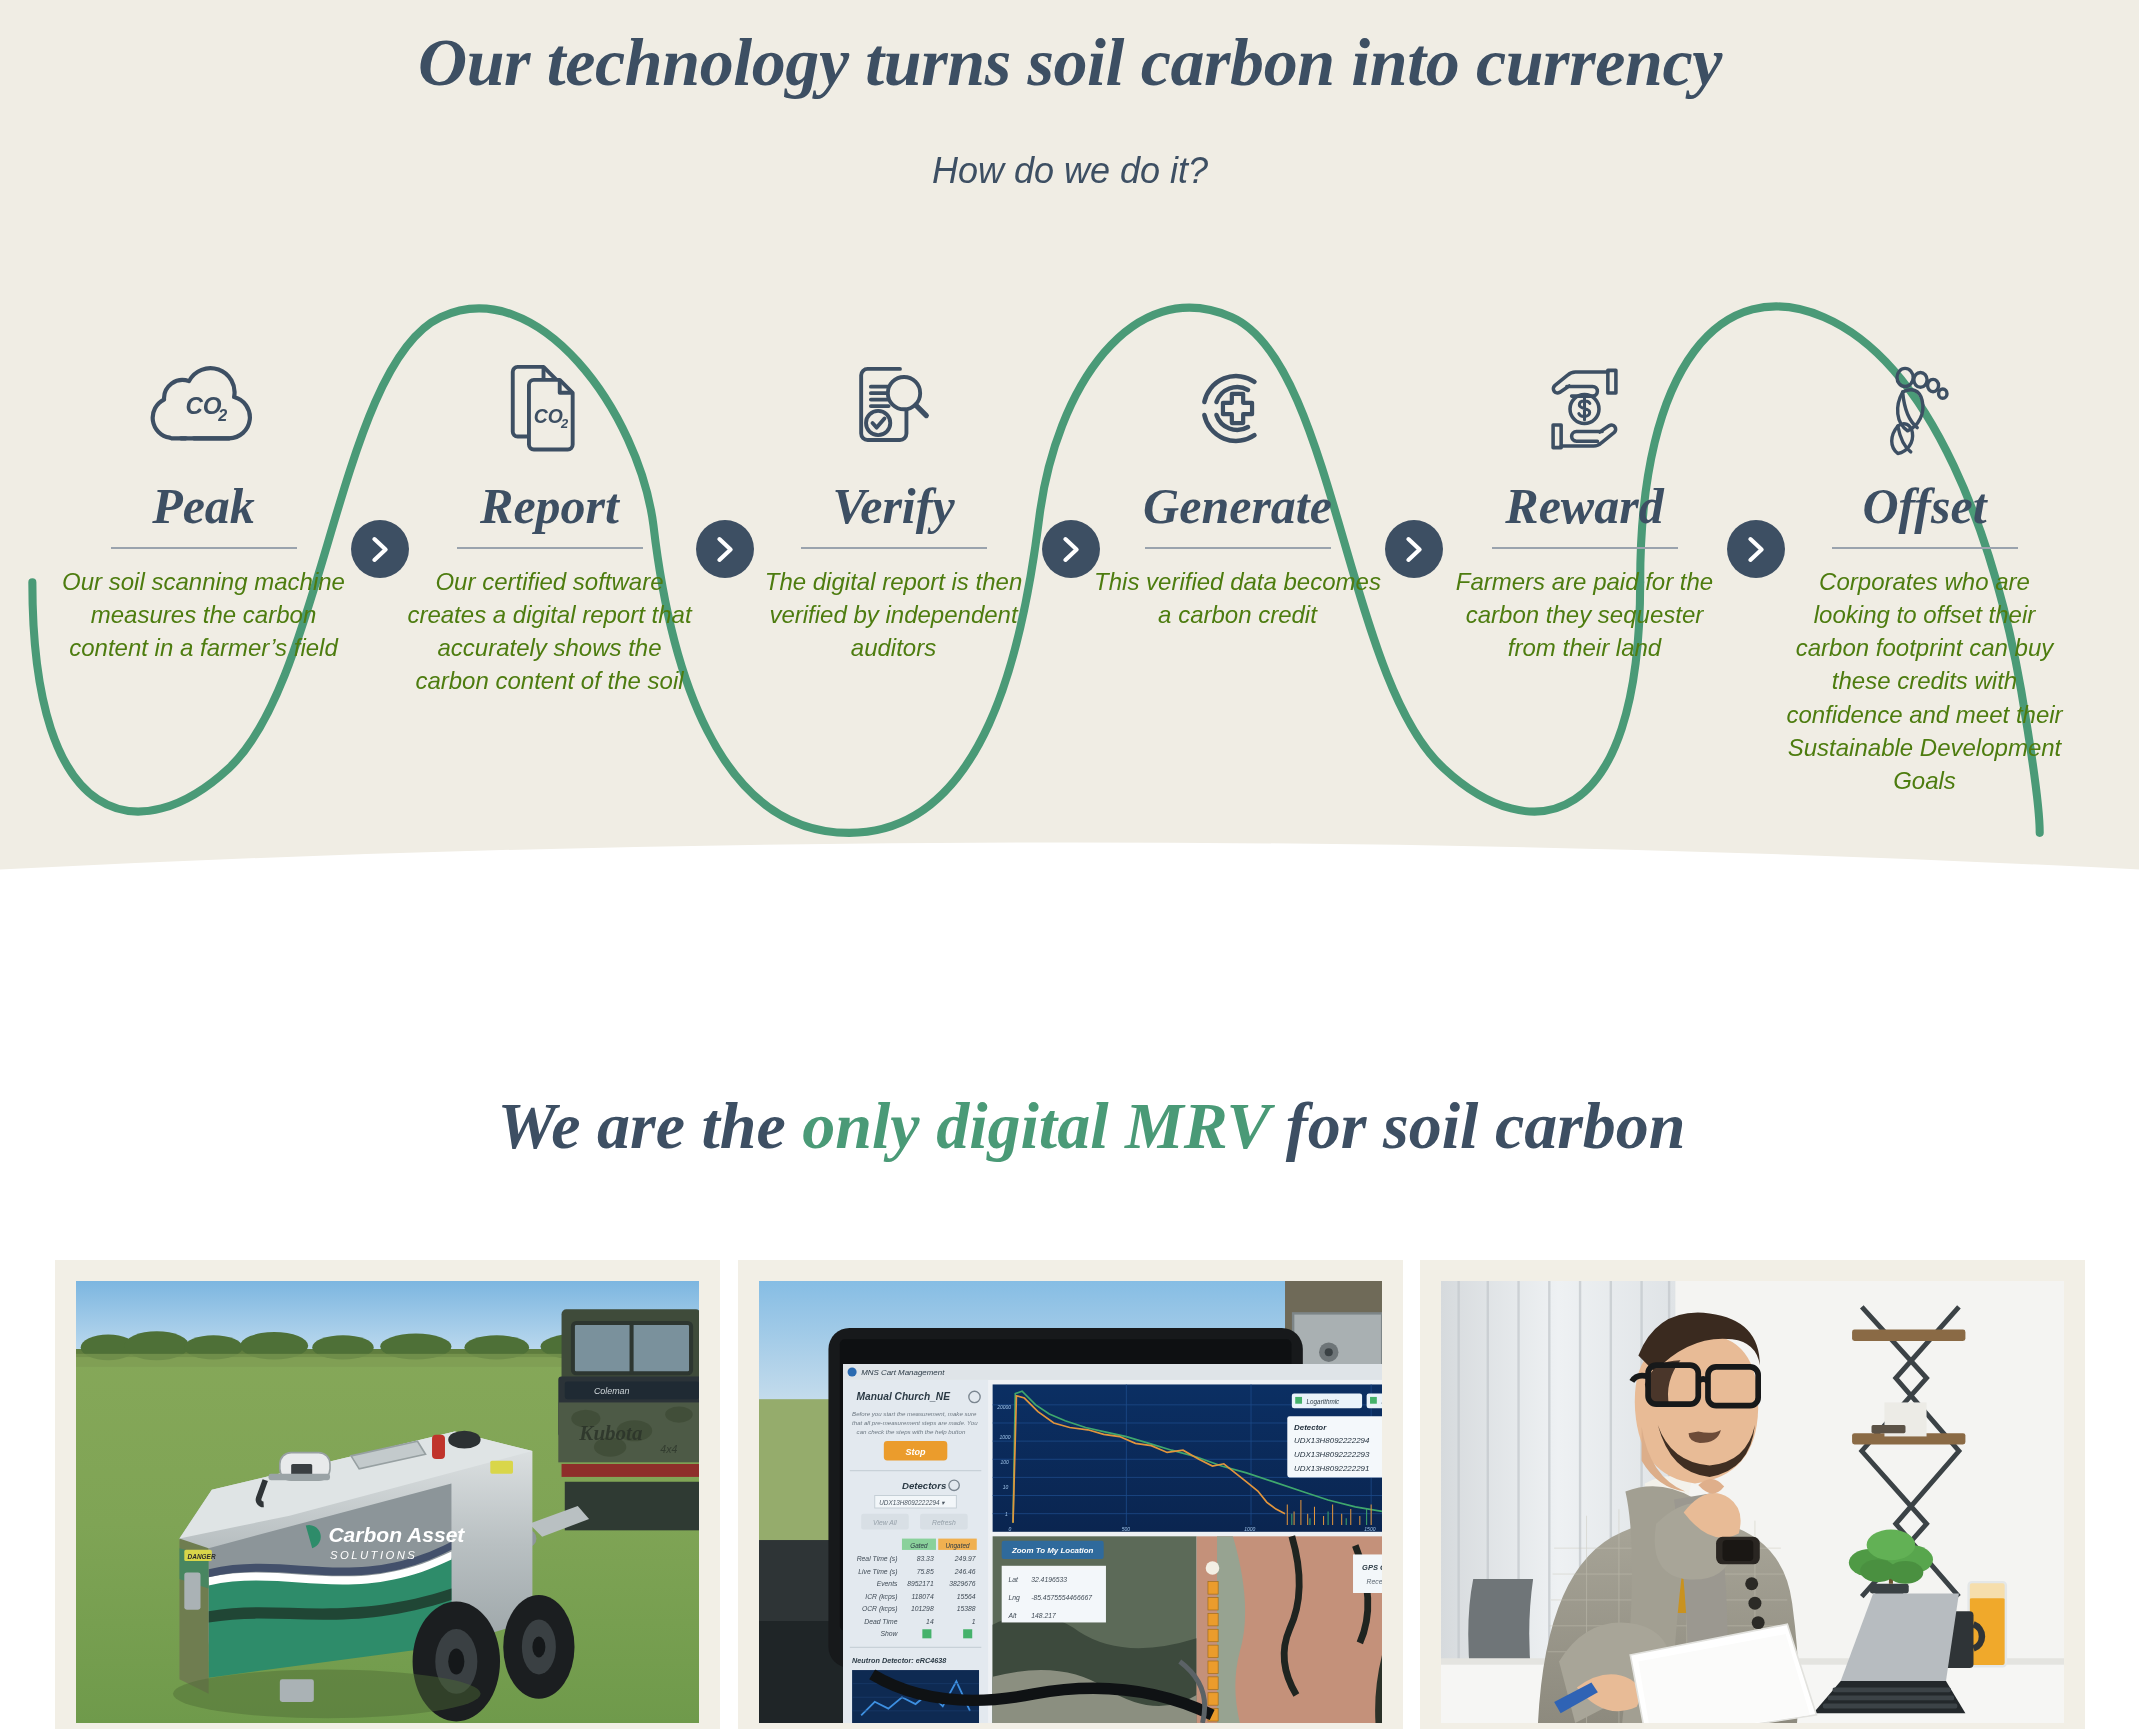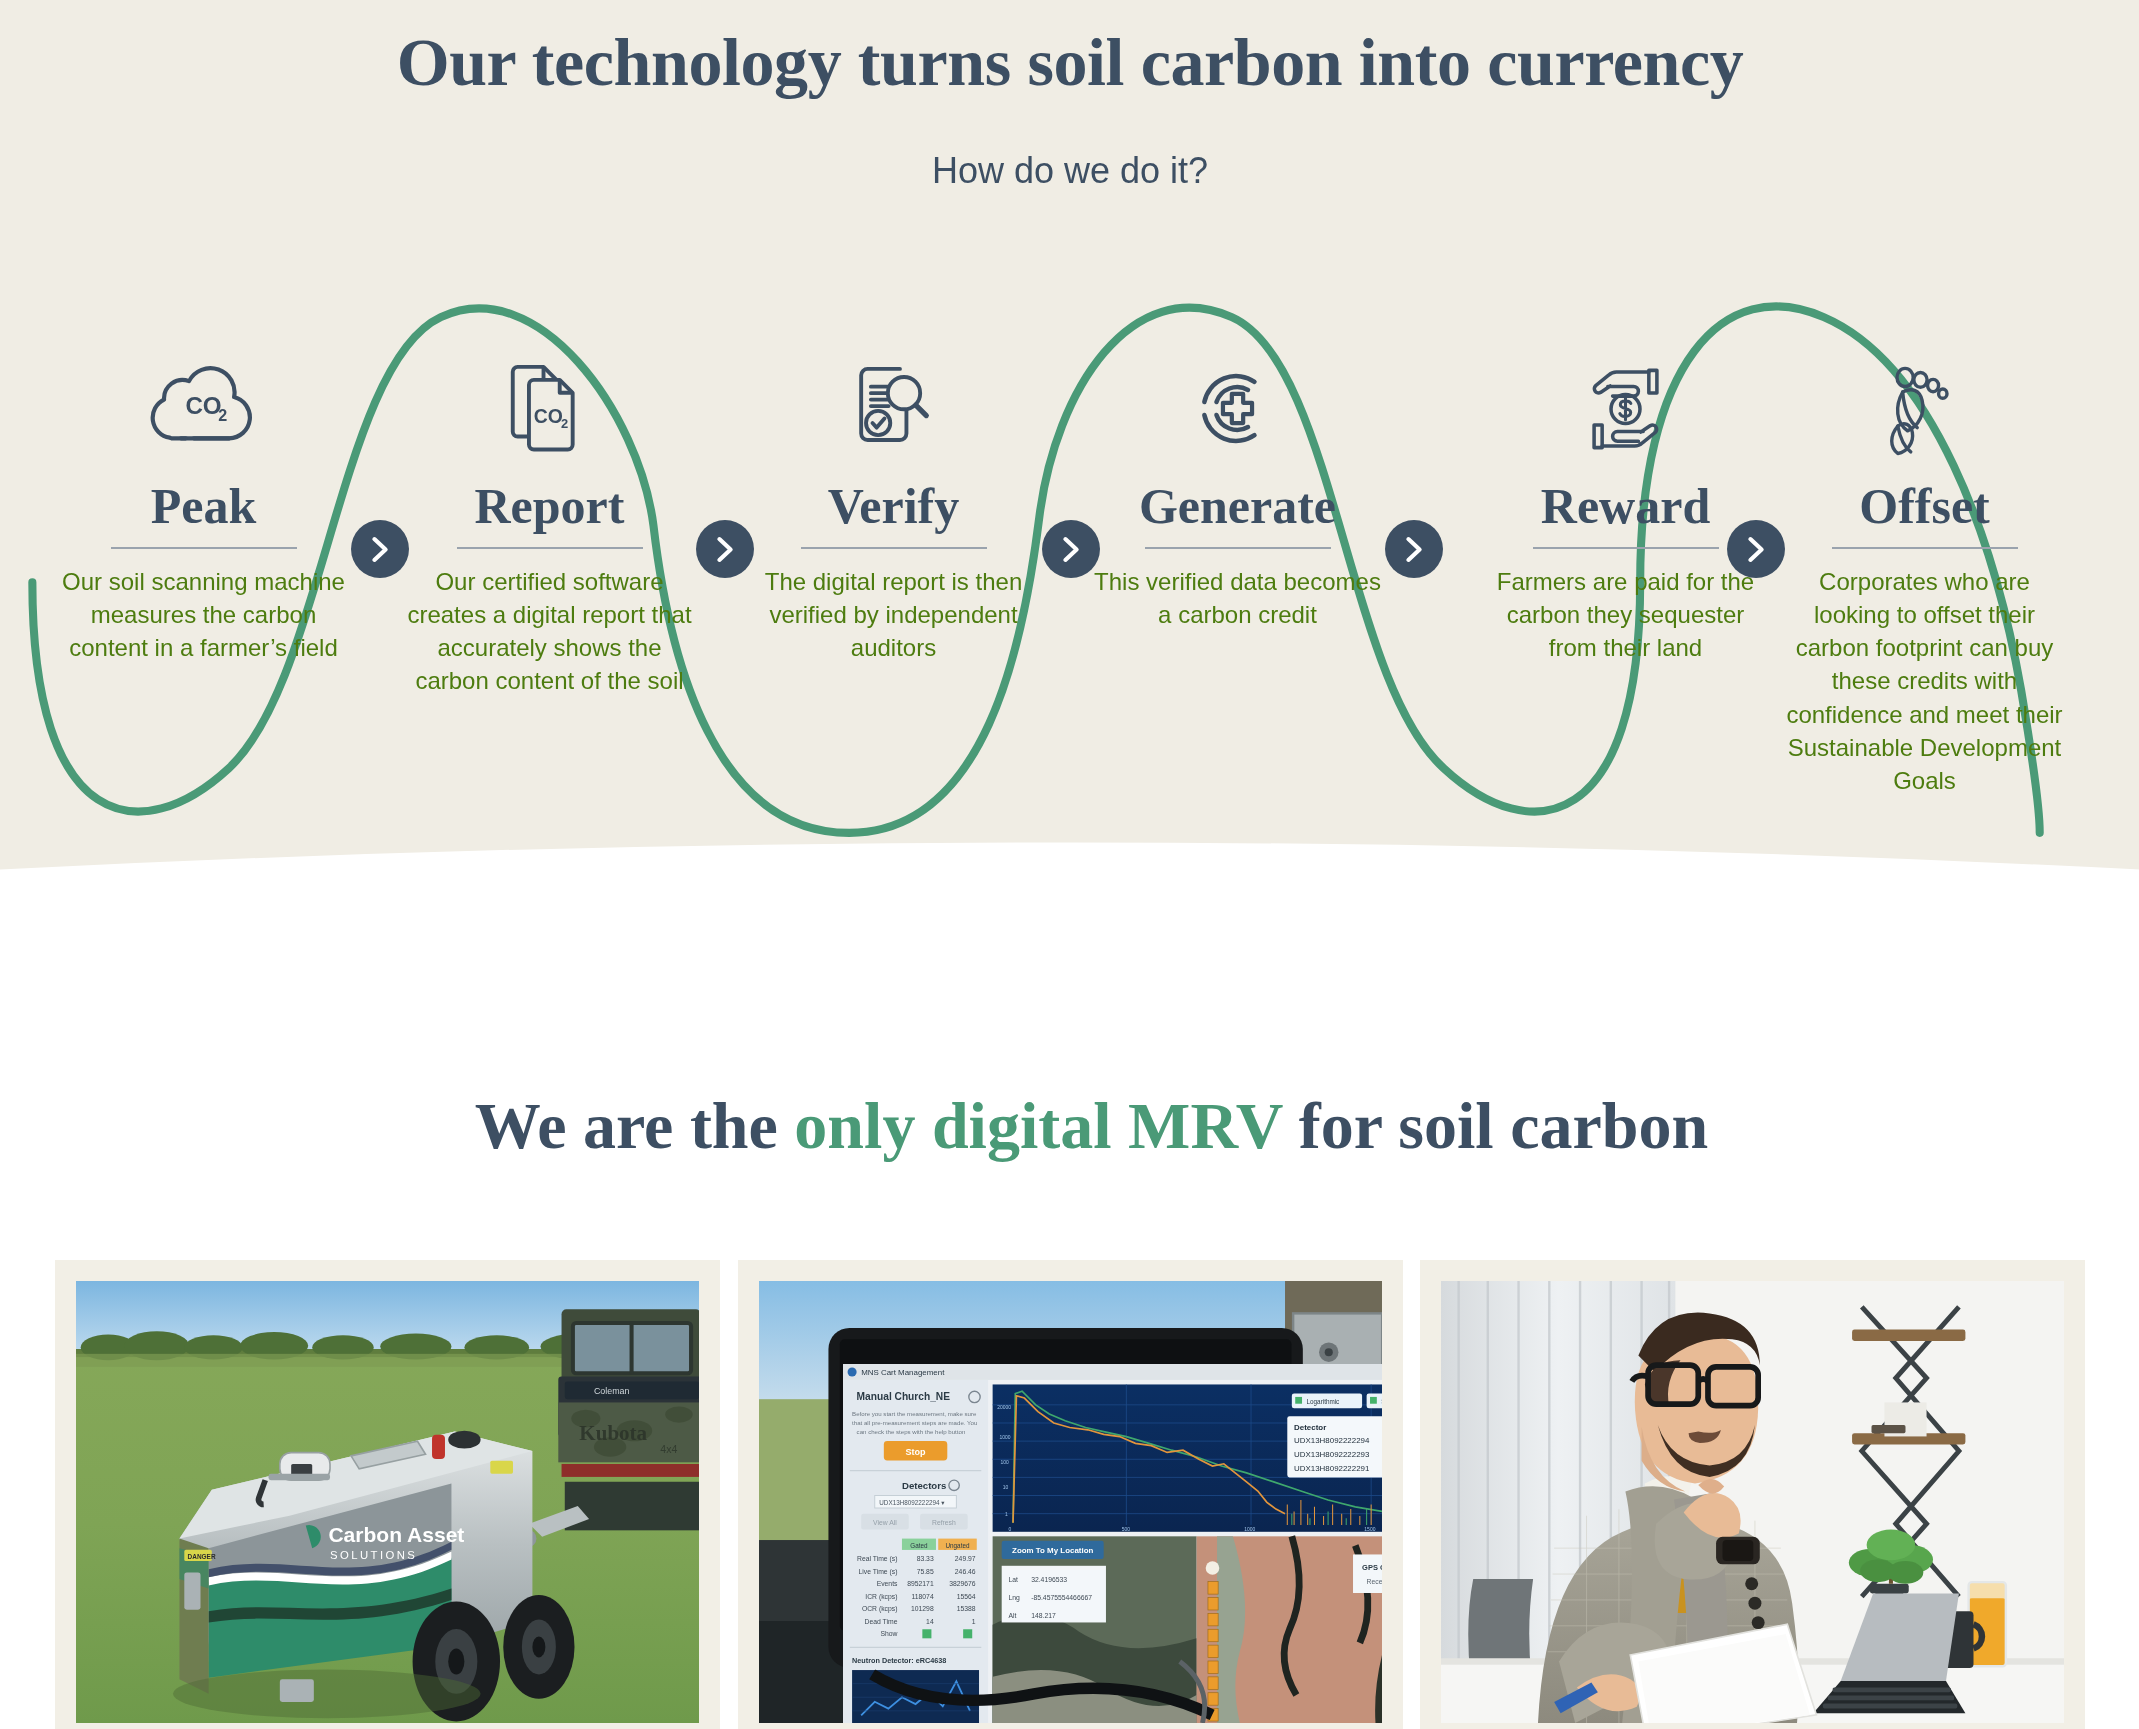--- a/index.html
+++ b/index.html
@@ -5,21 +5,21 @@
   * { box-sizing: border-box; margin: 0; padding: 0; }
 
   html, body {
     width: 2140px;
     height: 1729px;
     background: #ffffff;
     font-family: "Liberation Sans", sans-serif;
     overflow: hidden;
   }
 
-  .page { position: relative; width: 2140px; height: 1488px; background: #ffffff; }
+  .page { position: relative; width: 2140px; height: 1488px; background: #ffffff; font-style: italic; }
 
   
   .hero {
     position: absolute;
     left: 0; top: 0;
     width: 2140px;
     height: 914px;
     overflow: hidden;
   }
   .hero-bg { position: absolute; inset: 0; width: 100%; height: 100%; display: block; }
@@ -219,21 +219,21 @@
               <path d="M17 39.5 l2.6 2.8 l4.8 -5.6" fill="none" stroke="#3d4f63" stroke-width="2.4" stroke-linecap="round" stroke-linejoin="round"></path>
               <circle cx="36.5" cy="21" r="10" fill="#f0ede4" stroke="#3d4f63" stroke-width="2.4"></circle>
               <path d="M43.8 28.4 l6.5 6.5" fill="none" stroke="#3d4f63" stroke-width="3.2" stroke-linecap="round"></path>
             </svg>
           </div>
           <div class="step-title">Verify</div>
           <div class="step-rule"></div>
           <div class="step-desc">The digital report is then verified by independent auditors</div>
         </div>
 
-        <div class="step" style="left:1464px;">
+        <div class="step" style="left:1423px;">
           <div class="step-icon">
             <svg width="95" height="100" viewBox="0 0 59 62">
               <path d="M44 7 h5 v14 h-5 Z" fill="none" stroke="#3d4f63" stroke-width="2.2" stroke-linejoin="round"></path>
               <path d="M44 8 H24 a7 7 0 0 0 -5 2 l-8 6.5 a2.6 2.6 0 0 0 3 4.2 l6 -4 M18.5 17 h16 a3 3 0 0 1 0 6 h-13" fill="none" stroke="#3d4f63" stroke-width="2.2" stroke-linecap="round" stroke-linejoin="round"></path>
               <circle cx="29.5" cy="31" r="9" fill="none" stroke="#3d4f63" stroke-width="2.2"></circle>
               <path d="M32.8 27.5 a3.2 2.4 0 0 0 -3.3 -1.5 c-2 0 -3.2 1 -3.2 2.4 c0 3 6.4 1.6 6.4 4.7 c0 1.5 -1.4 2.5 -3.3 2.5 a3.3 2.5 0 0 1 -3.4 -1.7 M29.5 24.3 v13.4" fill="none" stroke="#3d4f63" stroke-width="1.9" stroke-linecap="round"></path>
               <path d="M15 41 h-5 v14 h5 Z" fill="none" stroke="#3d4f63" stroke-width="2.2" stroke-linejoin="round"></path>
               <path d="M15 54 h20 a7 7 0 0 0 5 -2 l8 -6.5 a2.6 2.6 0 0 0 -3 -4.2 l-6 4 M40.5 45 h-16 a3 3 0 0 0 0 6 h13" fill="none" stroke="#3d4f63" stroke-width="2.2" stroke-linecap="round" stroke-linejoin="round"></path>
             </svg>
           </div>

